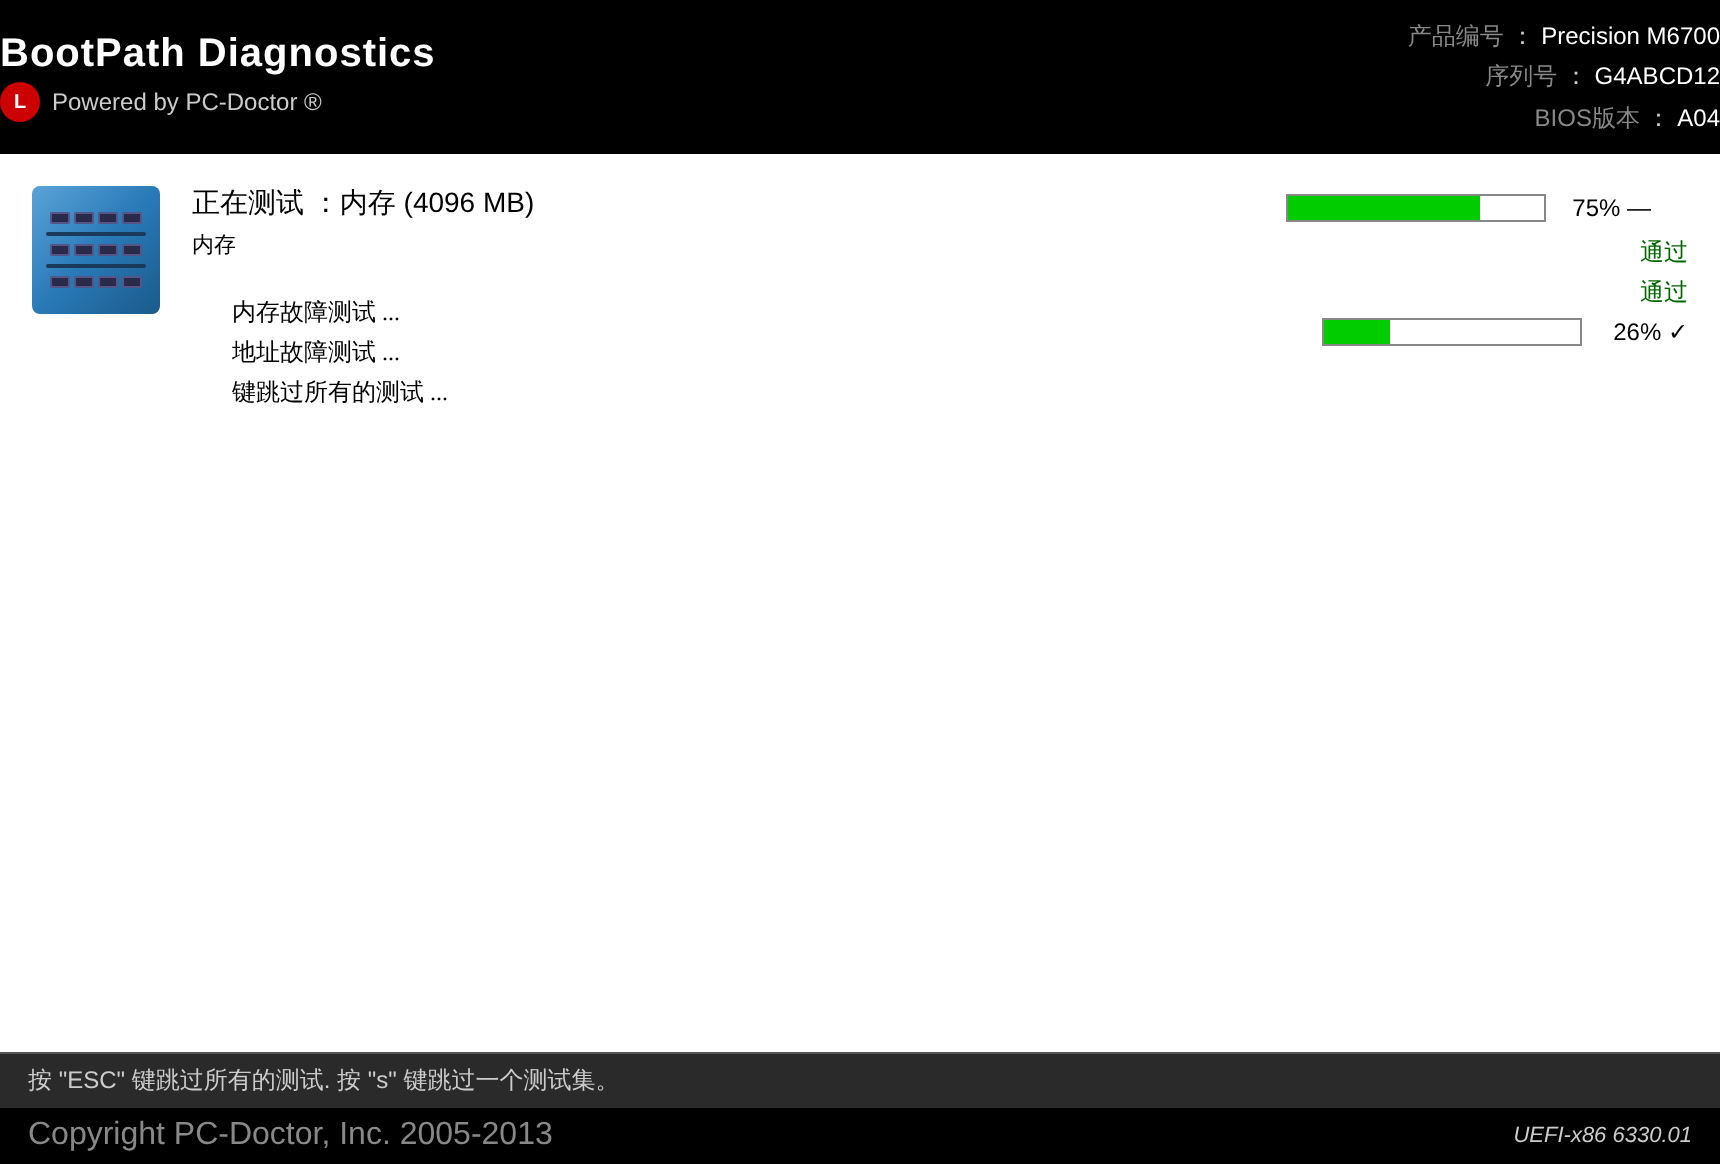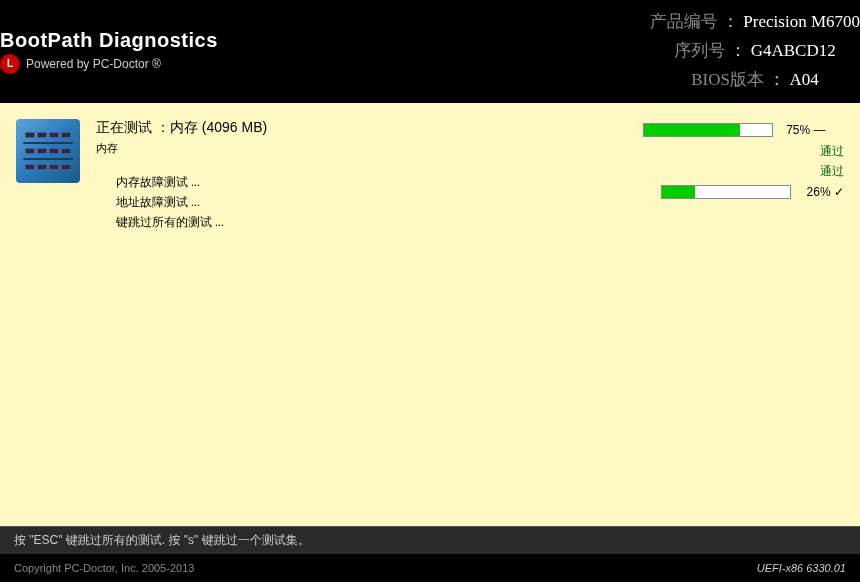--- a/index.html
+++ b/index.html
@@ -54,39 +54,39 @@
       border-radius: 50%;
       display: flex;
       align-items: center;
       justify-content: center;
       color: white;
       font-size: 10px;
       font-weight: bold;
     }
 
     .header-right {
-      text-align: center;
+      text-align: right;
       color: #cccccc;
-      font-family: Liberation Serif, serif;
-      font-size: 17px;
+      font-family: Liberation Sans, sans-serif;
+      font-size: 12px;
       line-height: 1.7;
     }
 
     .header-right .label {
       color: #888888;
     }
 
     .header-right .value {
       color: #ffffff;
     }
 
     
     .main-content {
       flex: 1;
-      background: #fef9c3;
+      background: #ffffff;
       padding: 16px;
       display: flex;
       flex-direction: column;
     }
 
     .diagnostic-panel {
       display: flex;
       gap: 16px;
       align-items: flex-start;
     }
@@ -207,21 +207,21 @@
       display: flex;
       justify-content: space-between;
       align-items: center;
       padding: 5px 14px;
       min-height: 28px;
     }
 
     .footer-copyright {
       color: #888888;
       font-family: Arial, sans-serif;
-      font-size: 11px;
+      font-size: 16px;
     }
 
     .footer-version {
       color: #cccccc;
       font-family: Arial, sans-serif;
       font-size: 11px;
       font-style: italic;
     }
 
     .diagnostic-row {

